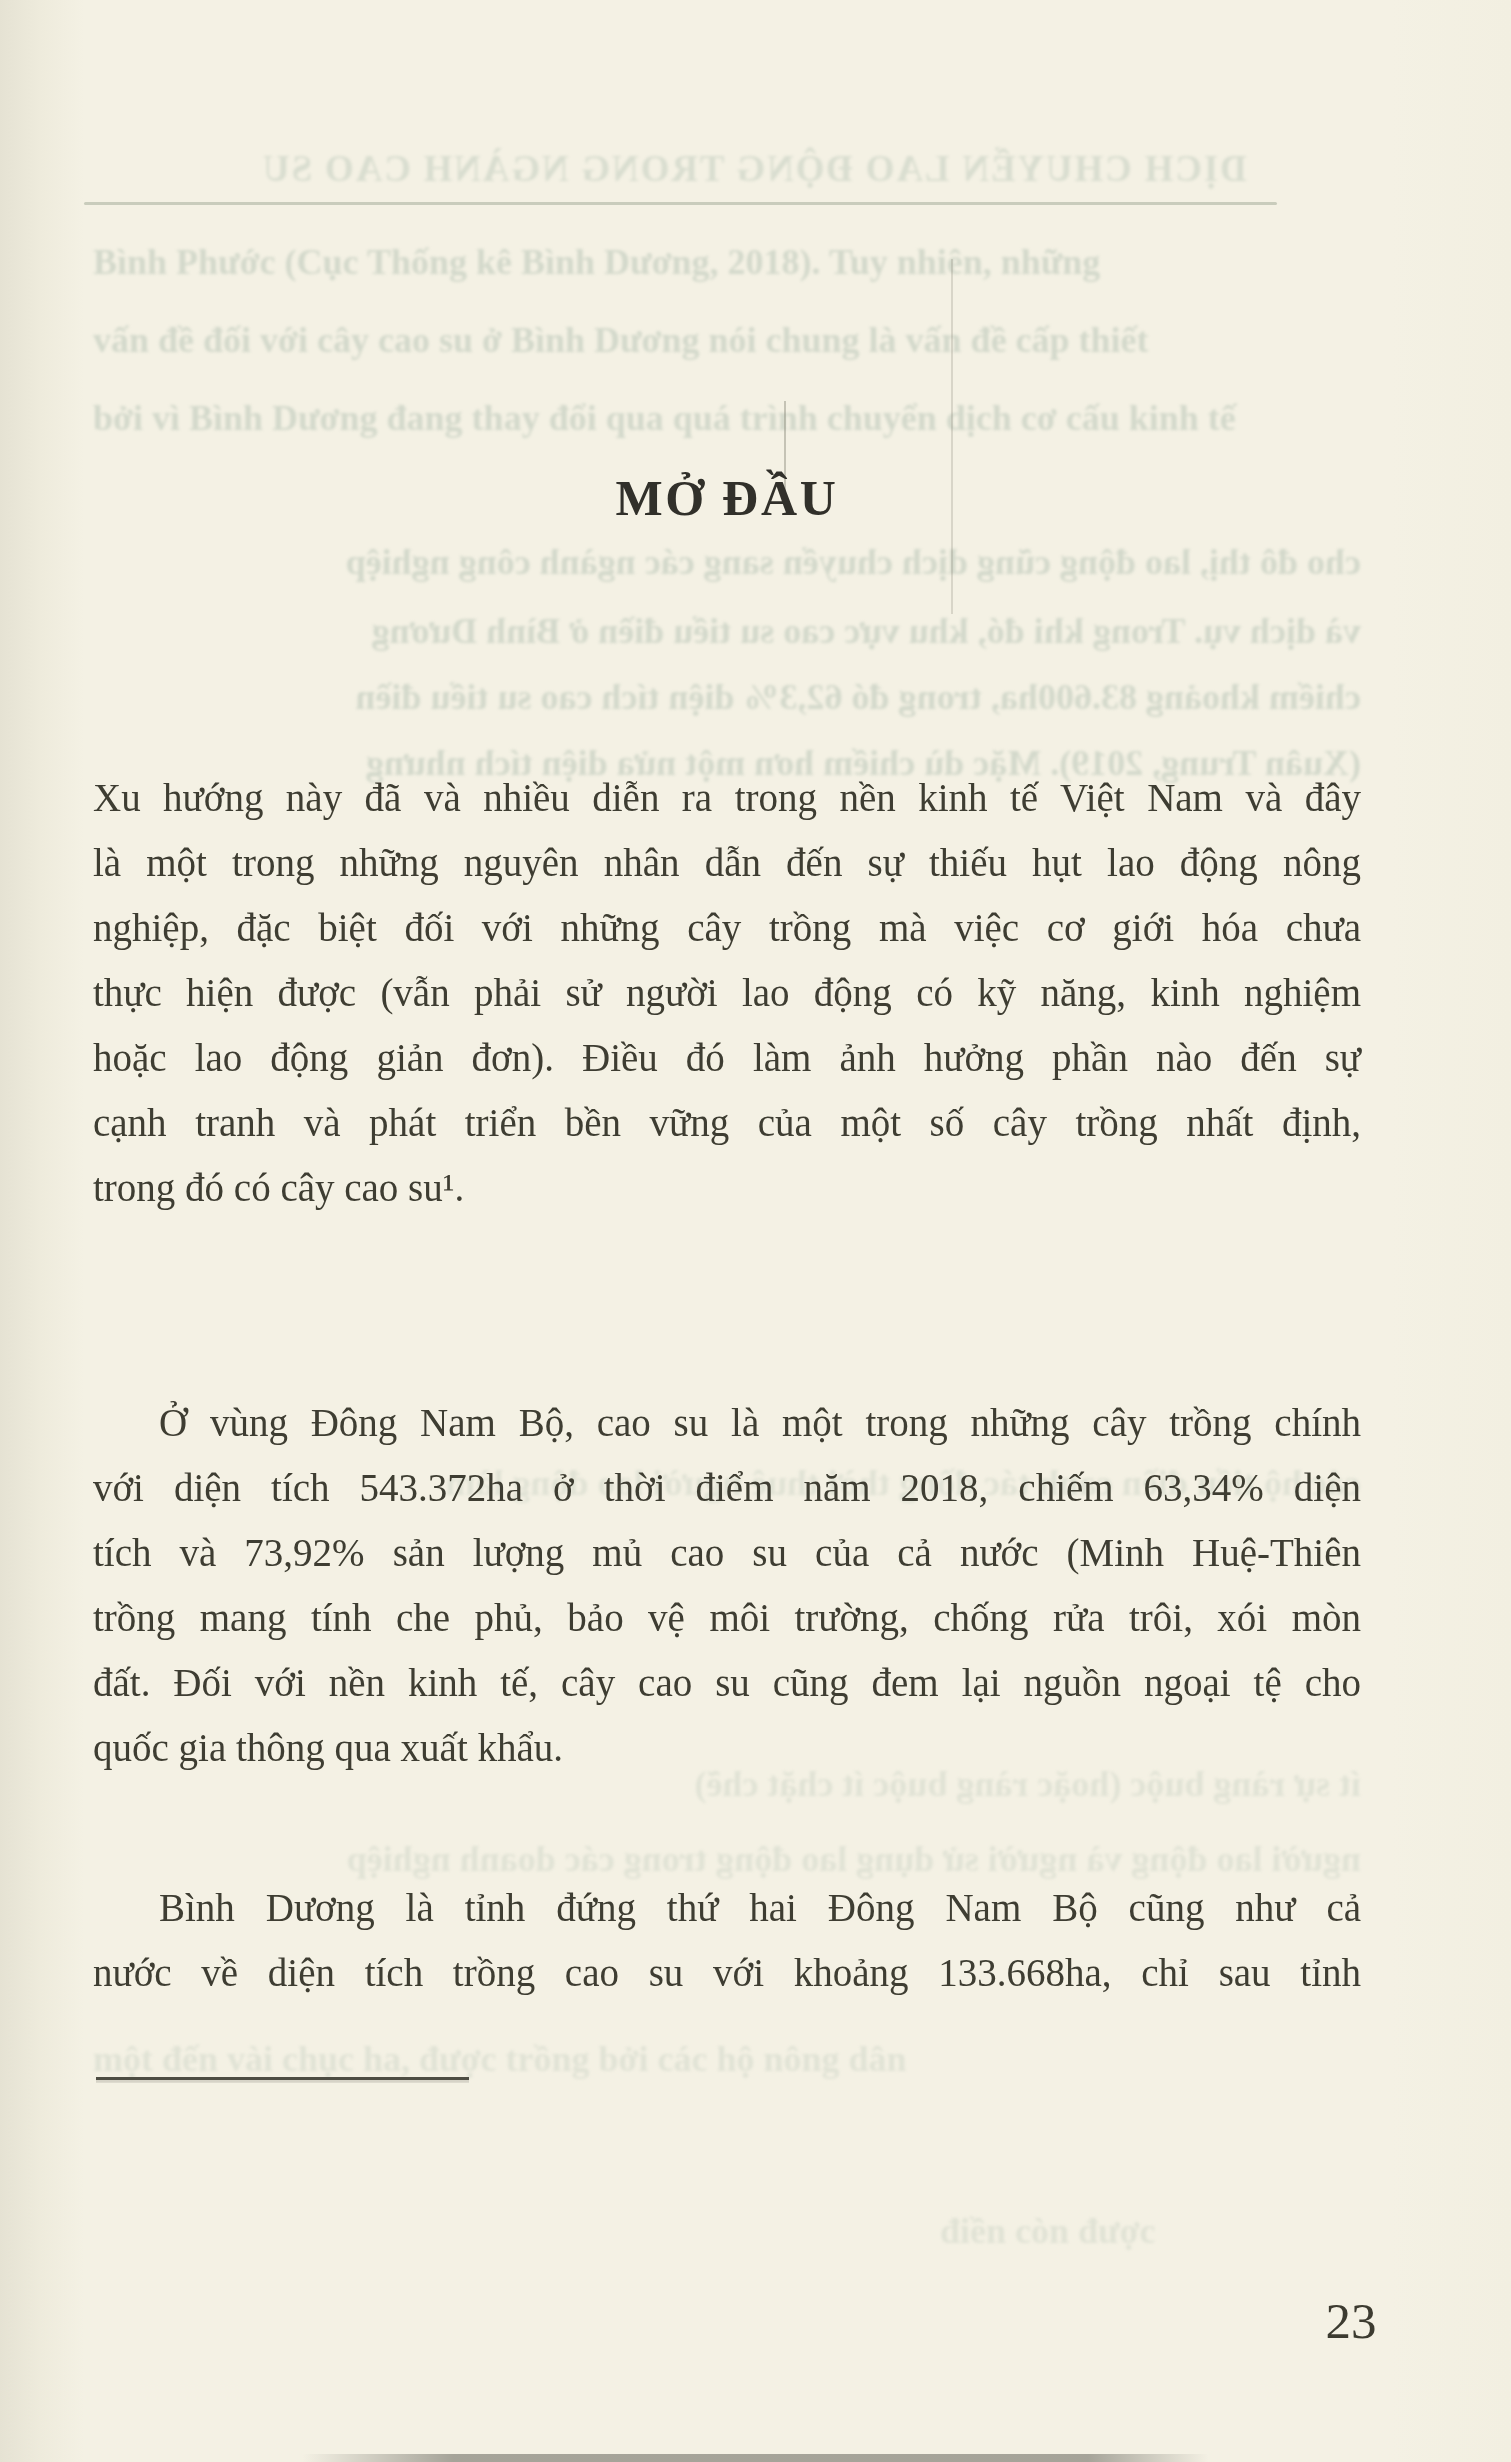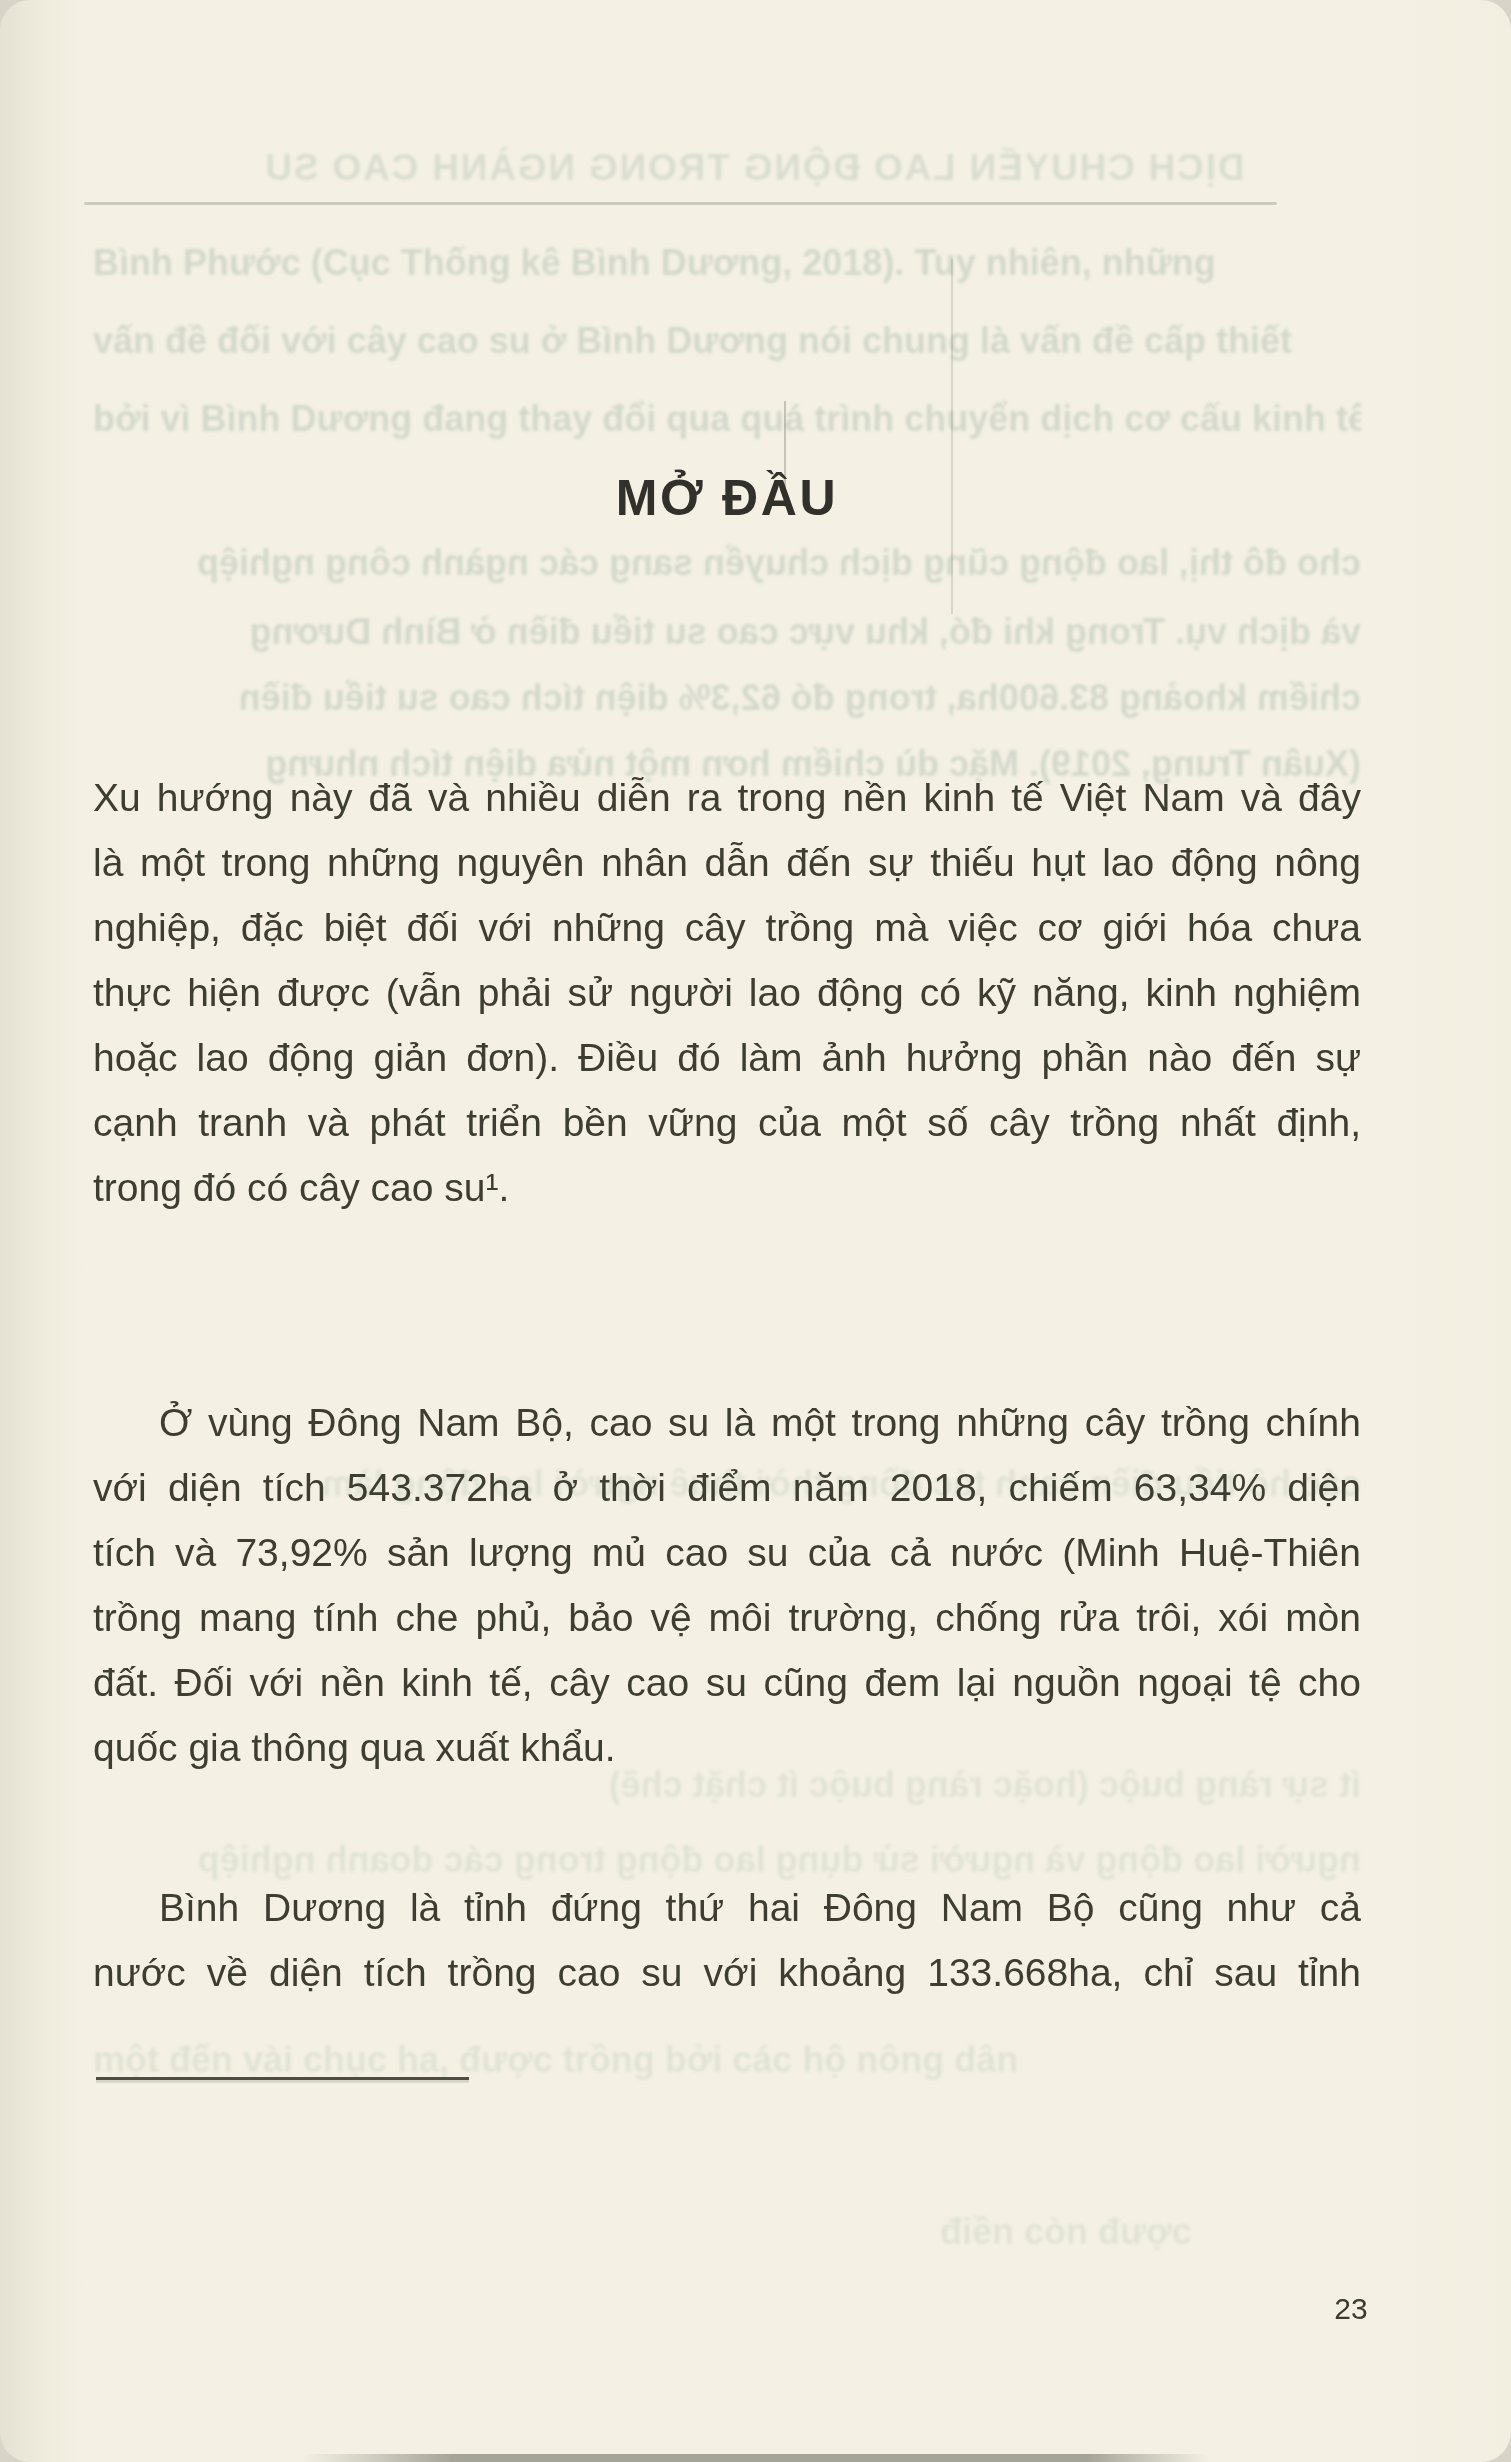--- a/index.html
+++ b/index.html
@@ -1,26 +1,25 @@
 <!DOCTYPE html>
 <html style="font-size:14px"><head>
 <meta charset="utf-8">
 <style>
   html,body{margin:0;padding:0;background:#d8d5c8;}
   .page{
     position:relative;
     width:1511px;height:2462px;
     margin:0 auto;
     overflow:hidden;
-    font-family:Liberation Sans, sans-serif;
+    font-family:Liberation Serif, serif;
     background:
       linear-gradient(90deg,#e5e2d3 0px,#eeebdc 40px,#f4f1e4 84px,#f4f1e4 92%,#f2efe1 100%),
       #f4f1e4;
     color:#3e3d32;
-    border-radius:30px;
   }
   
   .ghost-layer{position:absolute;inset:0;pointer-events:none;}
   .ghost{
     position:absolute;left:93px;width:1268px;
     font-size:36px;font-weight:700;line-height:1.2;
     color:#94aa9b;opacity:.34;filter:blur(1.6px);
     white-space:nowrap;overflow:hidden;
   }
   .ghost.mir{transform:scaleX(-1);}
@@ -58,21 +57,21 @@
   }
   .footnote{
     position:absolute;left:125px;width:1217px;top:2100px;
     font-size:33px;line-height:56px;color:#3d3c31;
   }
   .footnote .line{text-align:justify;text-align-last:justify;box-sizing:border-box;white-space:nowrap;}
   .footnote .line.cont{padding-left:41px;}
   .footnote .line.endpara{text-align-last:left;}
   .pagenum{
     position:absolute;left:1311px;top:2292px;width:80px;
-    font-size:30px;color:#3c3b30;text-align:center;
+    font-size:51px;color:#3c3b30;text-align:center;
   }
   .bottom-edge{
     position:absolute;left:0;bottom:0;width:100%;height:8px;
     background:linear-gradient(90deg,rgba(70,70,62,0) 20%,rgba(70,70,62,.45) 30%,rgba(70,70,62,.45) 72%,rgba(70,70,62,0) 80%);
   }
 </style>
 </head>
 <body>
 
 <div class="page">

